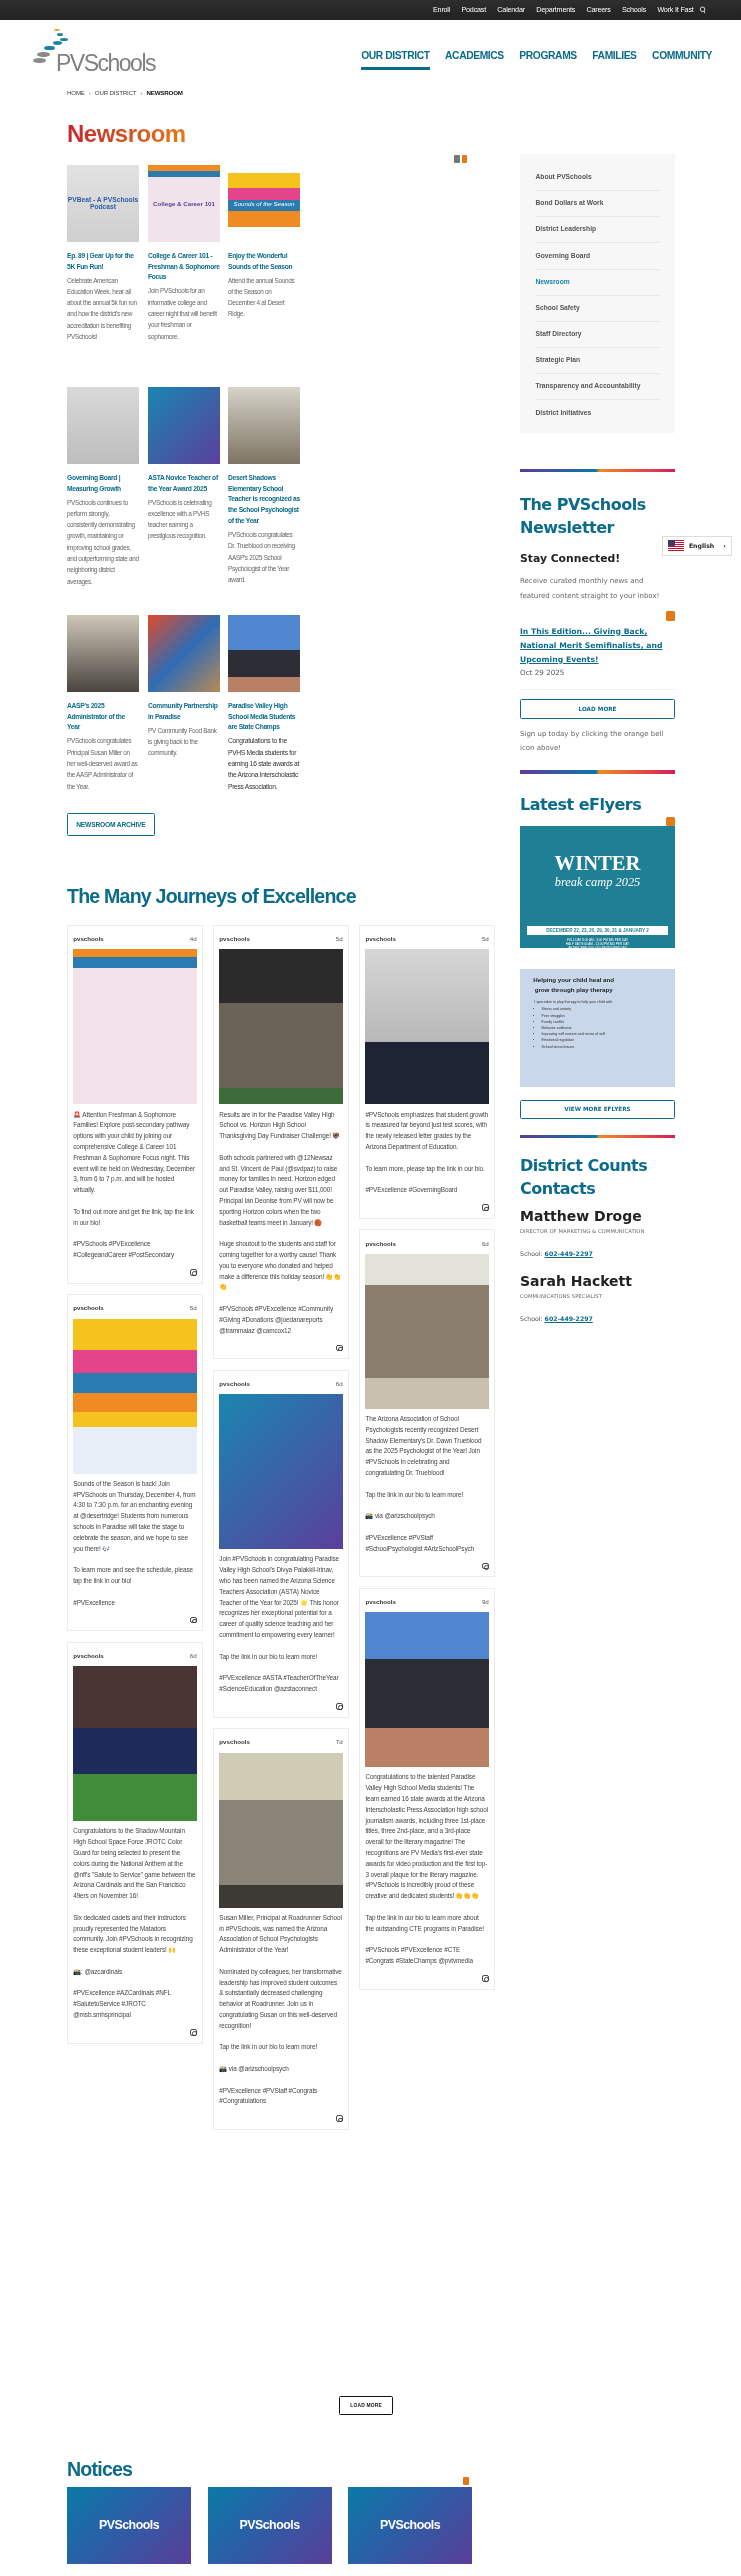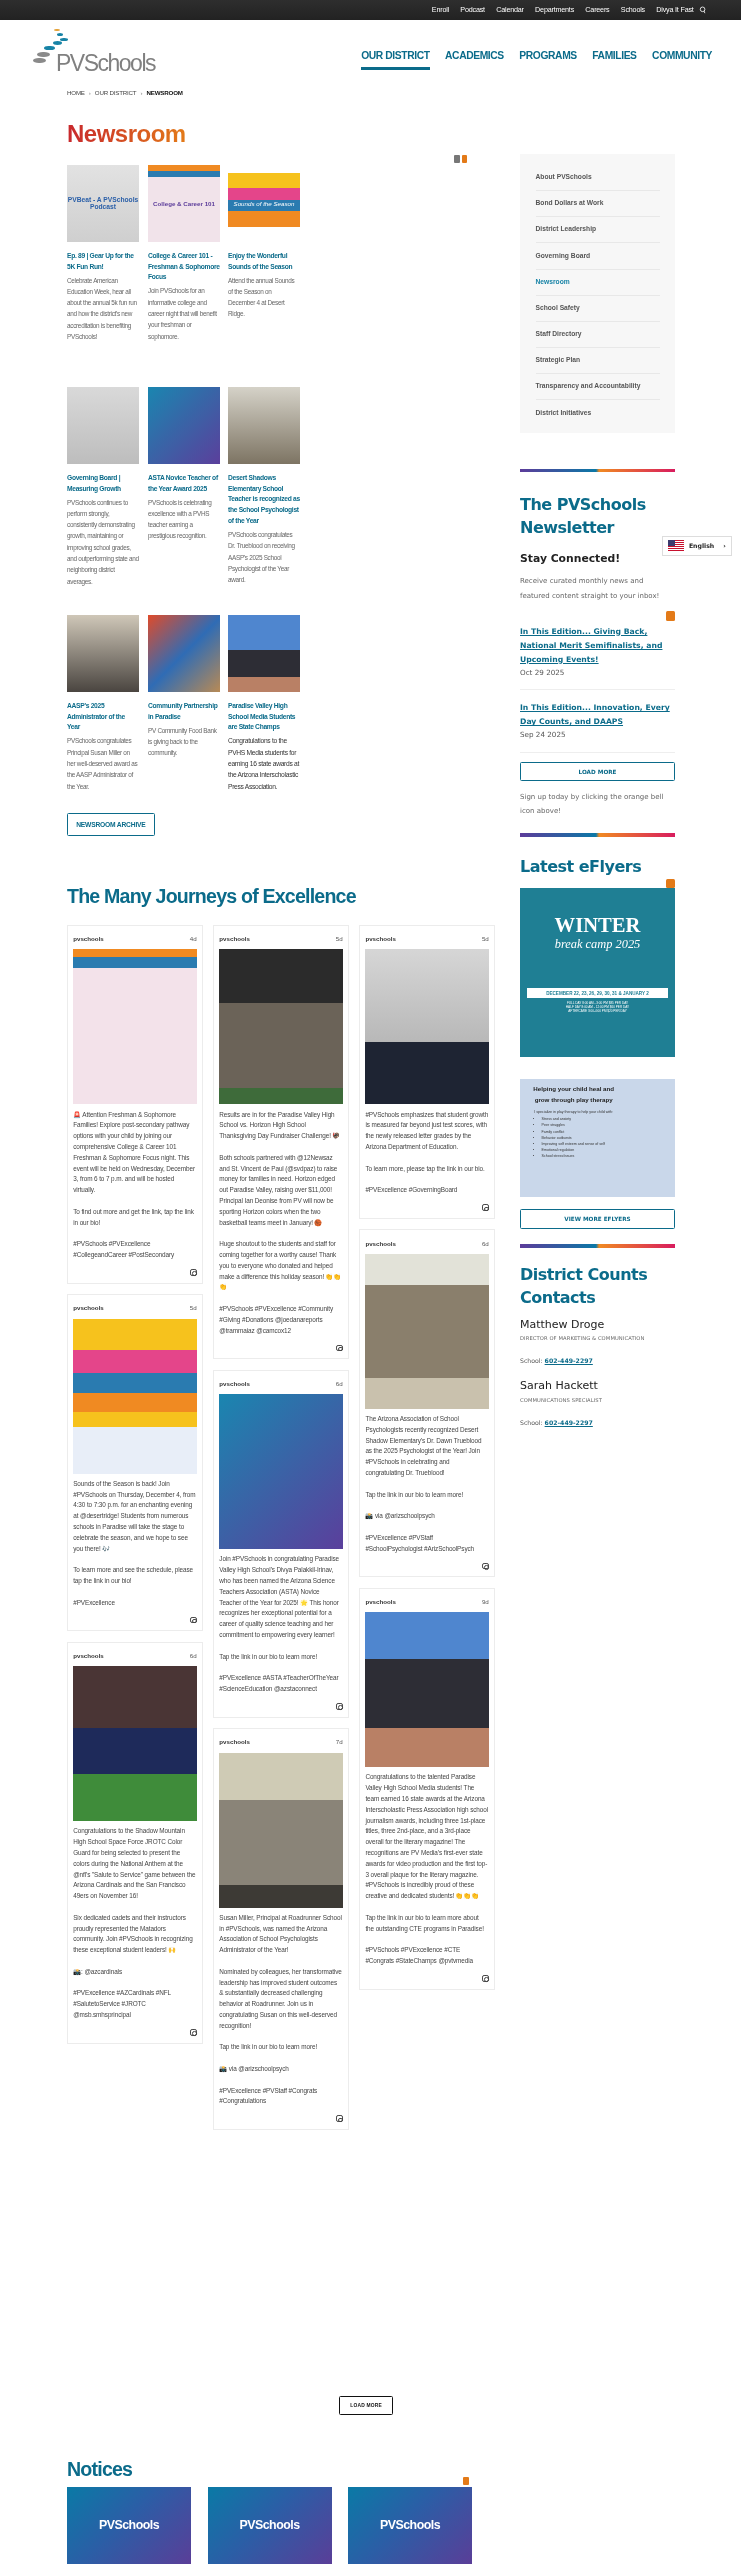--- a/index.html
+++ b/index.html
@@ -42,24 +42,24 @@
   .side-p { font-size: 7px; color: #666; line-height: 15px; margin-top: 9.3px; font-family: "DejaVu Sans", sans-serif; }
   .side-bell { display: flex; justify-content: flex-end; margin-top: 7.2px; }
   .side-bell .bell { width: 9.3px; height: 9.3px; border-radius: 1.5px; }
   .nl-item { border-bottom: 0.5px solid #eee; padding: 4.1px 0 12.4px; }
   .nl-item a { font-size: 7.7px; font-weight: bold; color: #0b6b8a; text-decoration: underline; line-height: 14px; font-family: "DejaVu Sans", sans-serif; }
   .nl-item .date { font-size: 7.2px; color: #555; margin-top: 1px; font-family: "DejaVu Sans", sans-serif; }
   .nl-item + .nl-item { padding-top: 11.3px; }
   .wide-btn { display: block; border: 1px solid #0b6b8a; border-radius: 1.5px; text-align: center; padding: 5.7px; font-size: 5.7px; font-weight: bold; color: #0b6b8a; margin-top: 9.3px; font-family: "DejaVu Sans", sans-serif; }
 
   .flyer { width: 155px; margin-top: 0; position: relative; }
-  .flyer1 { height: 169px; background: #1f7f94; color: #fff; text-align: center; padding-top: 26px; }
+  .flyer1 { height: 122px; background: #1f7f94; color: #fff; text-align: center; padding-top: 26px; }
   .flyer2 { height: 202px; background: linear-gradient(#e3e0dc,#a7a19a); margin-top: 19.6px; position: relative; }
   .flyer3 { height: 118px; background: #c9d7ea; margin-top: 21.6px; padding: 5.2px 7.2px; }
-  .dm-h3 { font-size: 11px; font-weight: normal; color: #222; margin-top: 15.5px; font-family: "DejaVu Sans", sans-serif; }
+  .dm-h3 { font-size: 14px; font-weight: bold; color: #222; margin-top: 15.5px; font-family: "DejaVu Sans", sans-serif; }
   .dm-role { font-size: 5.2px; color: #666; line-height: 8.8px; margin-top: 3.1px; font-family: "DejaVu Sans", sans-serif; letter-spacing: 0.1px; }
   .dm-phone { font-size: 6.2px; color: #555; margin-top: 14.4px; font-family: "DejaVu Sans", sans-serif; }
   .dm-phone a { color: #0b6b8a; font-weight: bold; text-decoration: underline; }
 
   .lang-pill { position: absolute; left: 662px; top: 536px; width: 70px; height: 20.6px; background: #fff; border: 0.5px solid #ddd; display: flex; align-items: center; padding: 0 5.2px; gap: 5.2px; font-size: 6.2px; font-weight: bold; color: #222; font-family: "DejaVu Sans", sans-serif; }
   .flag { width: 15.5px; height: 11.3px; background: repeating-linear-gradient(#c8102e 0 1px, #fff 1px 2.1px); position: relative; }
   .flag::before { content: ""; position: absolute; left: 0; top: 0; width: 6.7px; height: 5.7px; background: #3c3b6e; }
 
   
   .section-h2 { font-size: 19.6px; font-weight: bold; color: #0b6b8a; letter-spacing: -0.8px; }
@@ -82,21 +82,21 @@
 </head>
 <body>
 
 <div class="utility-bar" data-name="utility-bar">
   <a data-name="utility-link-enroll">Enroll</a>
   <a data-name="utility-link-podcast">Podcast</a>
   <a data-name="utility-link-calendar">Calendar</a>
   <a data-name="utility-link-departments">Departments</a>
   <a data-name="utility-link-careers">Careers</a>
   <a data-name="utility-link-schools">Schools</a>
-  <a data-name="utility-link-find-it-fast">Divya It Fast</a>
+  <a data-name="utility-link-find-it-fast">Work It Fast</a>
   <svg class="search-icon" data-name="search-icon" viewBox="0 0 16 16">
       <circle cx="7" cy="6.5" r="4.5" fill="none" stroke="#fff" stroke-width="1.6"></circle>
       <line x1="10" y1="10" x2="11.5" y2="14" stroke="#fff" stroke-width="1.6"></line>
     </svg>
 </div>
 
 <div class="header" data-name="site-header">
   <div class="logo" data-name="pvschools-logo">
     <div class="dots" data-name="logo-dots-icon">
       <span style="left:23px;top:2.1px;width:6.2px;height:2.6px;background:#e5a33a;"></span>
@@ -388,24 +388,20 @@
     <div class="grad-rule" data-name="gradient-divider"></div>
     <h2 class="side-h2" data-name="newsletter-title">The PVSchools Newsletter</h2>
     <h3 class="side-h3" data-name="newsletter-subtitle">Stay Connected!</h3>
     <p class="side-p" data-name="newsletter-description">Receive curated monthly news and featured content straight to your inbox!</p>
     <div class="side-bell">
         <span class="bell" data-name="bell-icon"></span>
       </div>
     <div class="nl-item" data-name="newsletter-item">
       <a data-name="newsletter-link">In This Edition... Giving Back, National Merit Semifinalists, and Upcoming Events!</a>
       <div class="date" data-name="newsletter-date">Oct 29 2025</div>
-    </div>
-    <div class="nl-item" data-name="newsletter-item">
-      <a data-name="newsletter-link">In This Edition... Innovation, Every Day Counts, and DAAPS</a>
-      <div class="date" data-name="newsletter-date">Sep 24 2025</div>
     </div>
     <a class="wide-btn" data-name="newsletter-load-more-button">LOAD MORE</a>
     <p class="side-p" style="margin-top:8.2px;line-height:14px;" data-name="newsletter-signup-text">Sign up today by clicking the orange bell icon above!</p>
 
     <div class="grad-rule" style="margin-top:15.5px;" data-name="gradient-divider"></div>
     <h2 class="side-h2" style="margin-top:18.5px;" data-name="eflyers-title">Latest eFlyers</h2>
     <div class="side-bell" style="margin-top:1px;">
         <span class="bell" data-name="bell-icon"></span>
       </div>
     <div class="flyer flyer1" data-name="eflyer-winter-camp">

